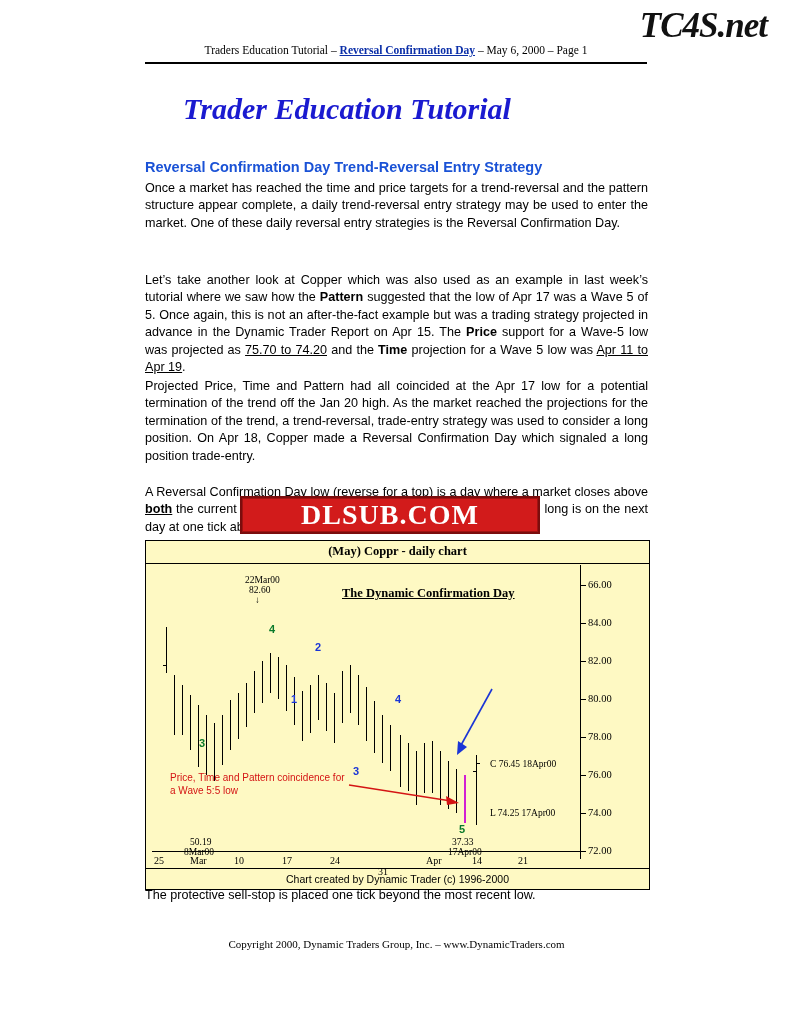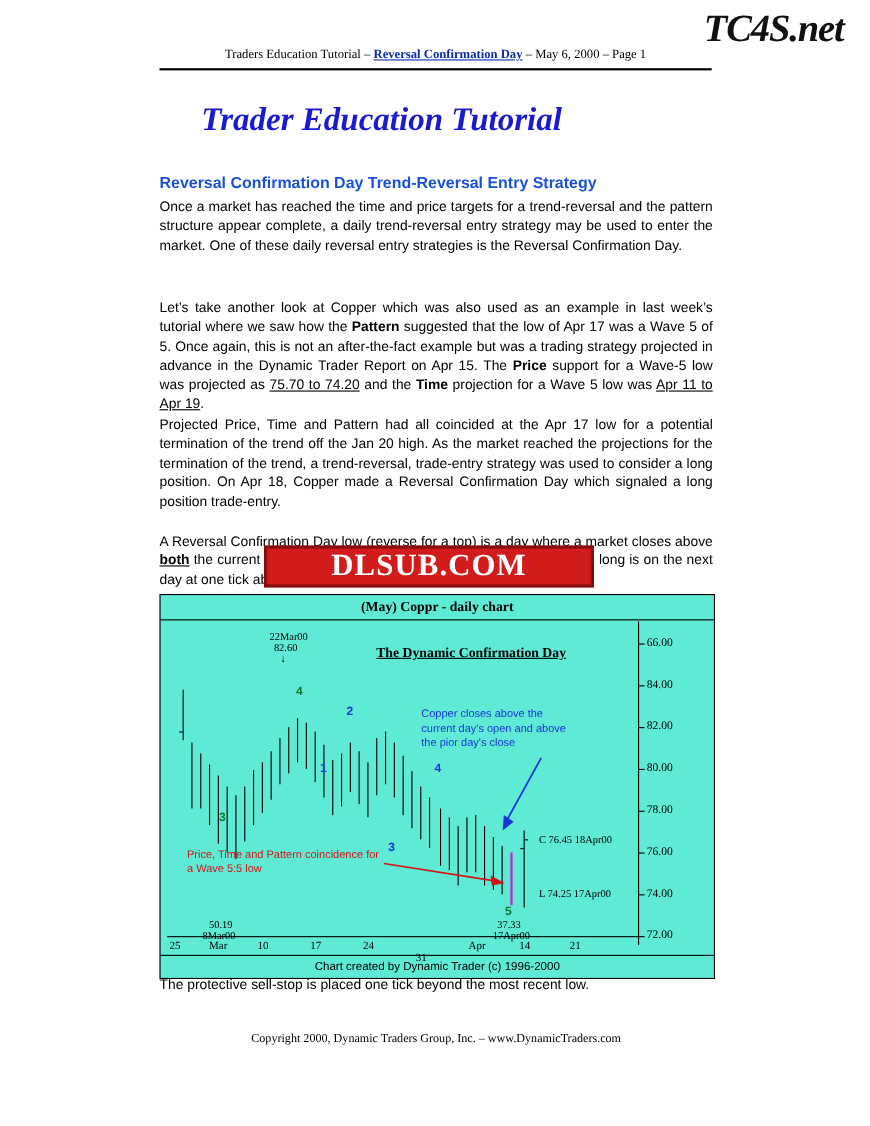--- a/index.html
+++ b/index.html
@@ -67,21 +67,21 @@
     display:flex;align-items:center;justify-content:center;
     font-family:"Liberation Serif", serif;
     font-size:28px;font-weight:bold;color:#ffffff;
     letter-spacing:1px;
     box-shadow:0 0 0 1px #a01212 inset;
   }
 
   
   .chart-box{
     position:absolute;left:145px;top:540px;width:503px;height:348px;
-    border:1px solid #000;background:#5eead4;
+    border:1px solid #000;background:#fef9c3;
   }
   .chart-title{
     position:absolute;left:0;top:3px;width:100%;
     text-align:center;font-family:"Liberation Serif", serif;
     font-size:12.5px;font-weight:bold;color:#000;
   }
   .chart-title-rule{position:absolute;left:0;top:22px;width:100%;height:1px;background:#000;}
   .chart-inner-title{
     position:absolute;left:196px;top:45px;
     font-family:"Liberation Serif", serif;font-size:12.5px;font-weight:bold;
@@ -240,21 +240,20 @@
       <div class="wnum wblue" style="left:139px;top:128px;">1</div>
       <div class="wnum wblue" style="left:163px;top:76px;">2</div>
       <div class="wnum wblue" style="left:201px;top:200px;">3</div>
       <div class="wnum wblue" style="left:243px;top:128px;">4</div>
       <div class="wnum wgreen" style="left:307px;top:258px;">5</div>
 
       <div class="note-blk" style="left:93px;top:10px;">22Mar00</div>
       <div class="note-blk" style="left:97px;top:20px;">82.60</div>
       <div class="note-blk" style="left:103px;top:30px;">↓</div>
 
-      <div class="note-blue" style="left:231px;top:78px;width:140px;">Copper closes above the current day's open and above the pior day's close</div>
       <svg class="arrow-svg" style="left:300px;top:120px;" width="44" height="74">
         <line x1="40" y1="4" x2="8" y2="62" stroke="#1a35d6" stroke-width="1.6"></line>
         <polygon points="5,70 6,56 15,62" fill="#1a35d6"></polygon>
       </svg>
 
       <div class="note-red" style="left:18px;top:206px;width:175px;">Price, Time and Pattern coincidence for a Wave 5:5 low</div>
       <svg class="arrow-svg" style="left:195px;top:212px;" width="116" height="34">
         <line x1="2" y1="8" x2="104" y2="24" stroke="#d41414" stroke-width="1.6"></line>
         <polygon points="112,26 99,19 100,28" fill="#d41414"></polygon>
       </svg>

